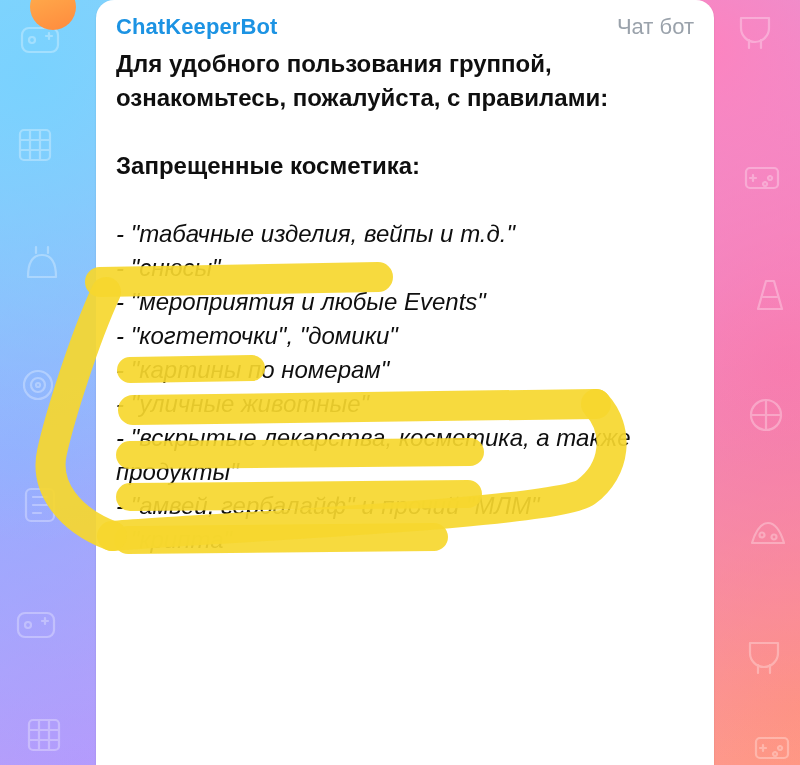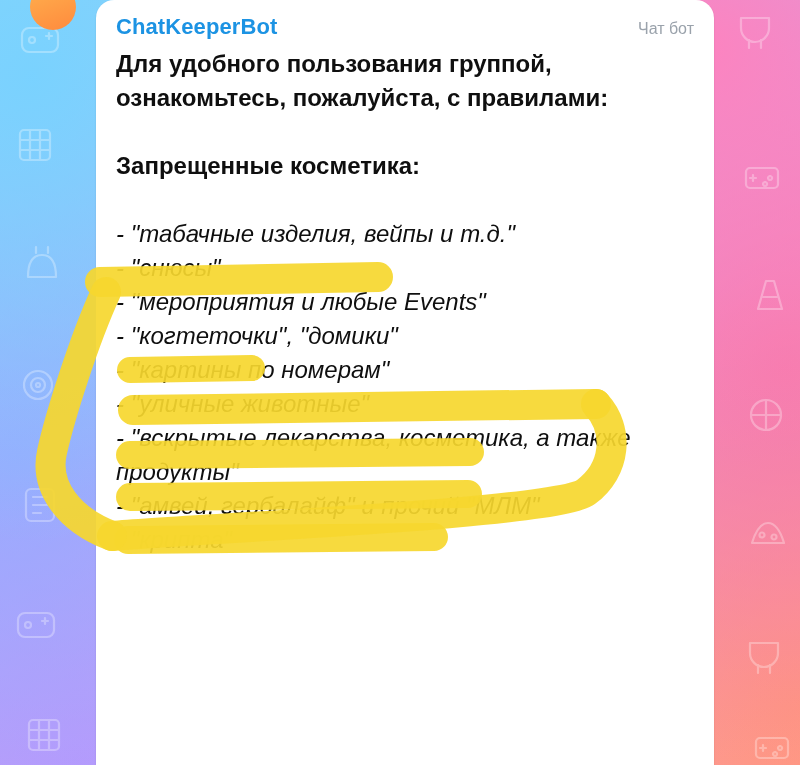--- a/index.html
+++ b/index.html
@@ -72,21 +72,21 @@
   }
   .sender-name {
     color: #1c93e3;
     font-size: 22px;
     font-weight: bold;
     line-height: 26px;
     letter-spacing: 0.1px;
   }
   .sender-badge {
     color: #9aa2ab;
-    font-size: 16px;
+    font-size: 22px;
     line-height: 22px;
     white-space: nowrap;
   }
 
   .msg-body {
     font-size: 24px;
     line-height: 34px;
     color: #0f0f0f;
   }
   .para-bold {

